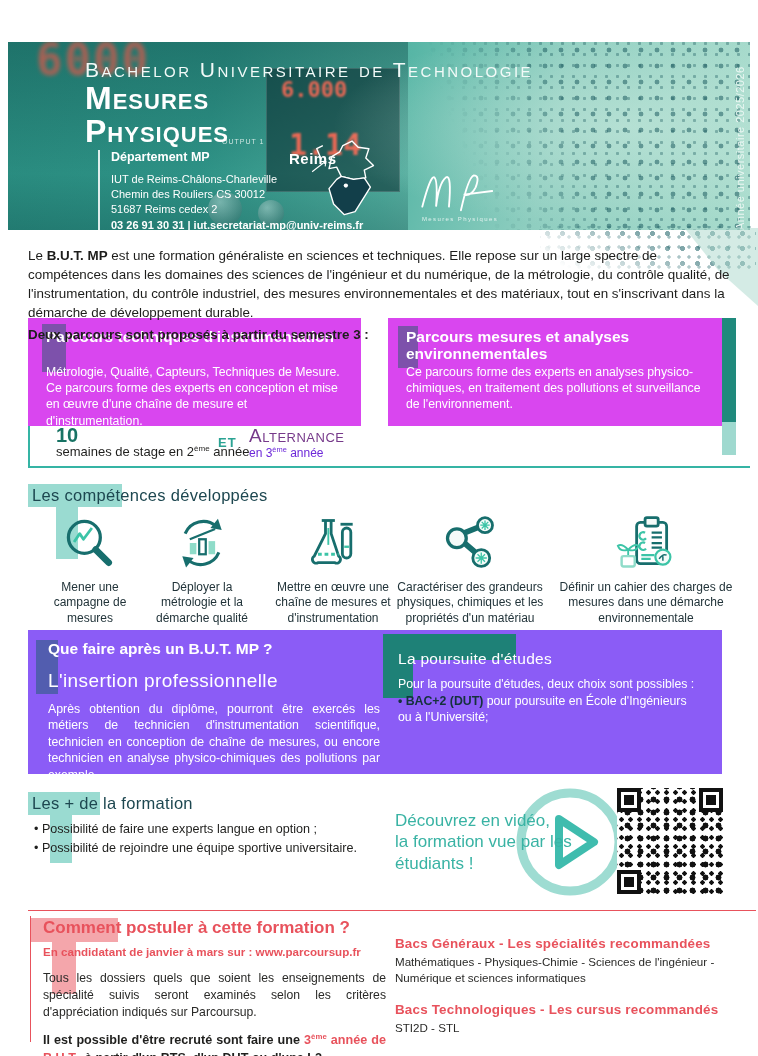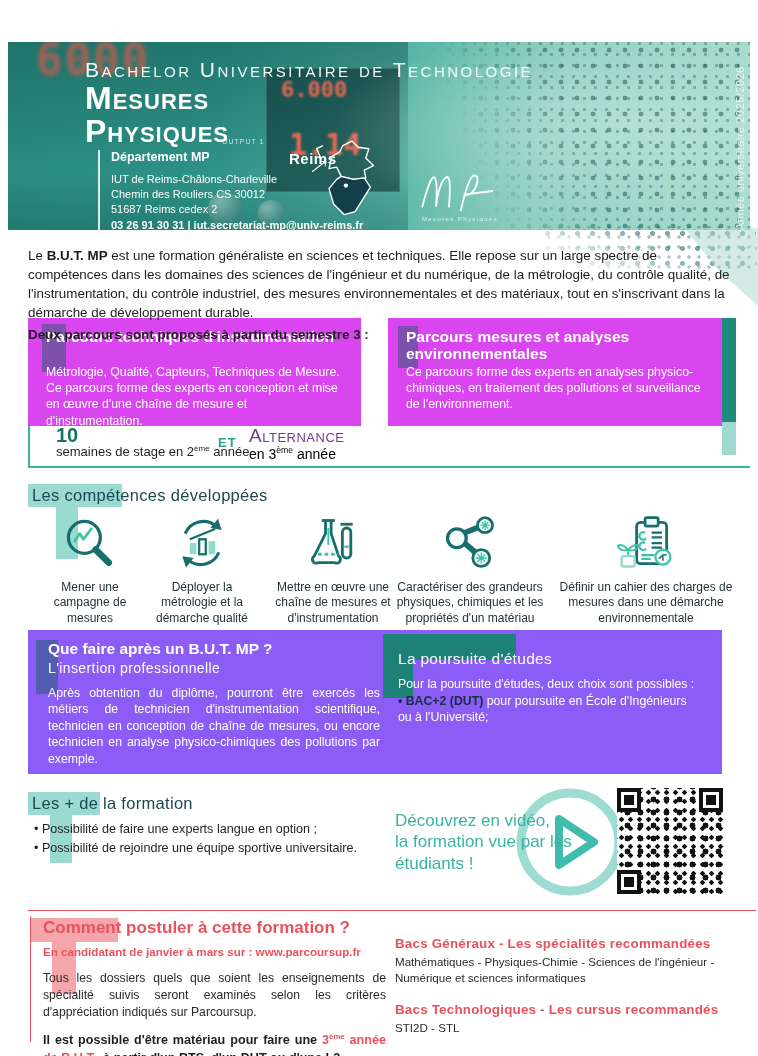--- a/index.html
+++ b/index.html
@@ -73,38 +73,38 @@
   .corner-strip-tail{position:absolute;left:722px;top:422px;width:14px;height:33px;background:#9fd9cf;}
 
   
   #stats{position:absolute;left:28px;top:426px;width:722px;height:42px;box-sizing:border-box;
     border-left:2px solid #35b4a4;border-bottom:2px solid #35b4a4;}
   .stat-num{position:absolute;left:26px;top:-2px;font-size:20px;font-weight:700;color:#187364;}
   .stat-label{position:absolute;left:26px;top:18px;font-size:13px;color:#1f1f1d;}
   .stat-et{position:absolute;left:188px;top:9px;font-size:13px;font-weight:700;color:#2ba393;letter-spacing:1px;}
   .stat-alt{position:absolute;left:219px;top:-1px;font-size:19px;font-weight:500;color:#76398a;
     font-variant:small-caps;letter-spacing:.5px;}
-  .stat-alt-sub{position:absolute;left:219px;top:19px;font-size:14px;color:#000000;}
+  .stat-alt-sub{position:absolute;left:219px;top:19px;font-size:12px;color:#6d28d9;}
   sup{font-size:62%;}
 
   
   .gamma{position:absolute;background:#9adbd1;z-index:0;}
   .section-head{position:absolute;z-index:1;font-size:16.5px;font-weight:500;color:#1d4750;letter-spacing:.3px;}
   .comp-item{position:absolute;top:512px;text-align:center;z-index:1;}
   .comp-item .cicon{height:62px;display:flex;align-items:center;justify-content:center;}
   .comp-item .clabel{font-size:12px;line-height:1.28;color:#22343a;margin-top:6px;}
 
   
   #after-box{position:absolute;left:28px;top:630px;width:694px;height:144px;background:#8b5cf6;color:#fff;}
   .after-stem{position:absolute;left:8px;top:10px;width:22px;height:54px;background:rgba(13,95,88,.45);}
   .bracket-bar{position:absolute;left:355px;top:4px;width:133px;height:26px;background:#1e8177;}
   .bracket-stem{position:absolute;left:355px;top:4px;width:30px;height:64px;background:#1e8177;}
   .after-left{position:absolute;left:20px;top:10px;width:332px;z-index:1;}
   .after-left .t{font-size:15.5px;font-weight:700;}
-  .after-left .st{font-size:14px;font-weight:300;letter-spacing:.4px;margin-top:2px;}
+  .after-left .st{font-size:19px;font-weight:300;letter-spacing:.4px;margin-top:12px;}
   .after-left .b{font-size:12.3px;line-height:1.34;margin-top:9px;text-align:justify;}
   .after-right{position:absolute;left:370px;top:20px;width:302px;z-index:1;}
   .after-right .t{font-size:15.5px;font-weight:400;letter-spacing:.3px;}
   .after-right .b{font-size:12.3px;line-height:1.36;margin-top:8px;}
   .dk{color:#14323c;font-weight:700;}
 
   
   .plus-bullet{position:absolute;left:34px;font-size:12.6px;color:#1f1f1d;z-index:1;}
   #video-text{position:absolute;left:395px;top:810px;width:190px;font-size:17px;line-height:1.26;
     color:#39b3a4;z-index:2;}
@@ -335,21 +335,21 @@
 
   <div id="red-line"></div>
   <div class="gamma-red" style="left:30px;top:918px;width:88px;height:24px;"></div>
   <div class="gamma-red" style="left:52px;top:942px;width:24px;height:52px;"></div>
 
   <div id="post-left">
     <div id="post-head">Comment postuler à cette formation ?</div>
     <div id="post-sub">En candidatant de janvier à mars sur : www.parcoursup.fr</div>
     <div id="post-body">Tous les dossiers quels que soient les enseignements de spécialité suivis seront examinés selon les critères d'appréciation indiqués sur Parcoursup.</div>
     <div id="post-bold">
-      <span>Il est possible d'être matériau pour faire une </span><span class="red"><span>3</span><sup>ème</sup><span> année de B.U.T.</span></span><span>, à partir d'un BTS, d'un DUT ou d'une L2.</span>
+      <span>Il est possible d'être recruté sont faire une </span><span class="red"><span>3</span><sup>ème</sup><span> année de B.U.T.</span></span><span>, à partir d'un BTS, d'un DUT ou d'une L2.</span>
     </div>
   </div>
 
   <div id="post-right">
     <div class="bac-block">
       <div class="bac-title">Bacs Généraux - Les spécialités recommandées</div>
       <div class="bac-body">Mathématiques - Physiques-Chimie - Sciences de l'ingénieur - Numérique et sciences informatiques</div>
     </div>
     <div class="bac-block">
       <div class="bac-title">Bacs Technologiques - Les cursus recommandés</div>

